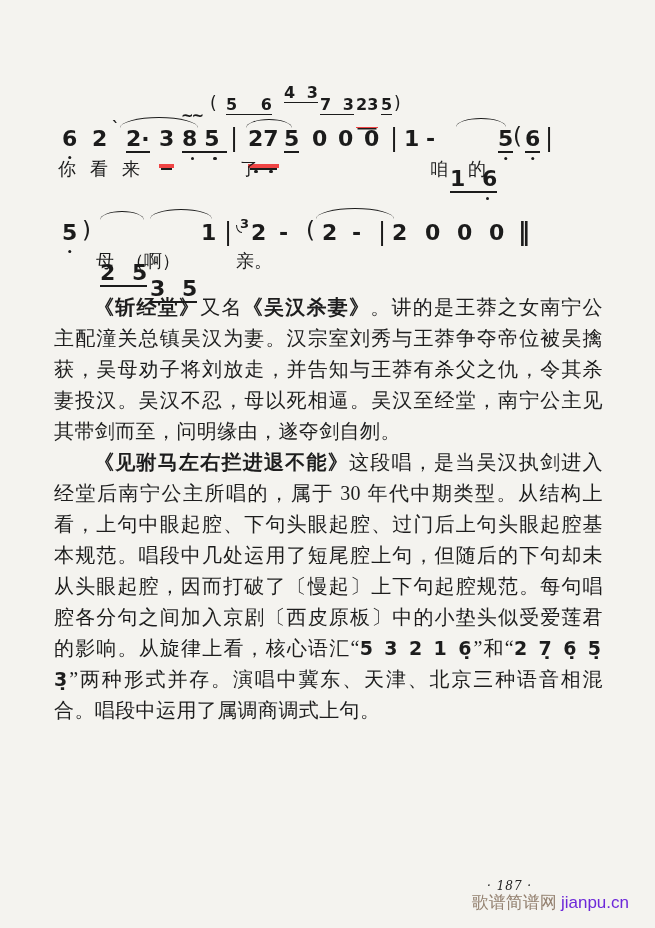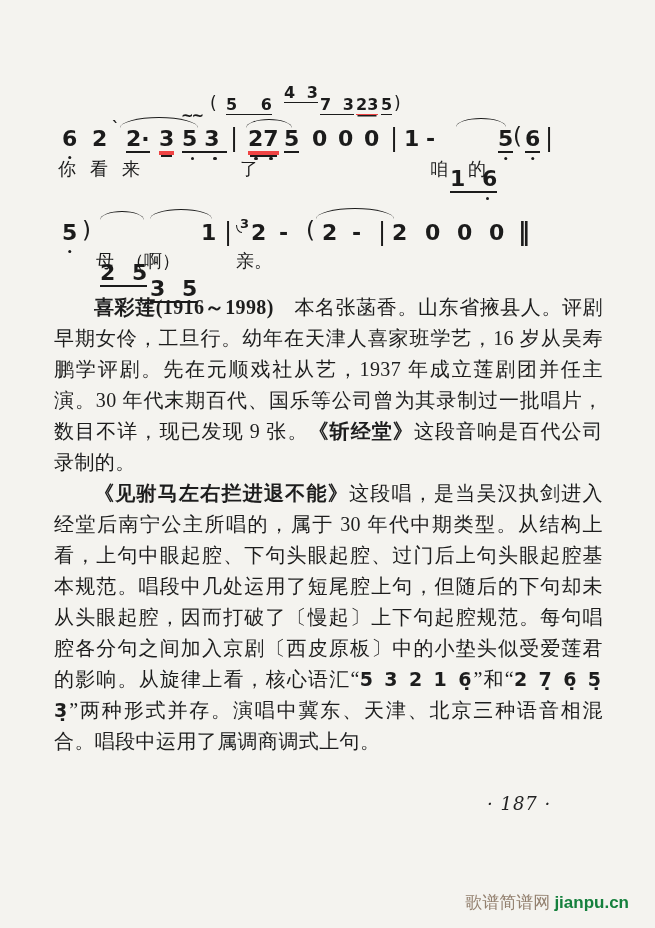--- a/index.html
+++ b/index.html
@@ -20,21 +20,21 @@
   .bar{font-family:"DejaVu Sans",sans-serif;font-weight:400;font-size:24px;}
   .end{font-weight:700;letter-spacing:-2px;}
   .par{font-family:"DejaVu Sans",sans-serif;font-weight:400;font-size:23px;}
   .dash{font-weight:700;}
   .orn{font-family:"DejaVu Sans",sans-serif;font-weight:700;font-size:15px;letter-spacing:-2px;}
   .grace{font-family:"DejaVu Sans",sans-serif;font-weight:700;font-size:13px;}
   .grace::after{content:"";position:absolute;left:-4px;bottom:-3px;width:5px;height:7px;
     border-left:1.2px solid #1b1b1b;border-bottom:1.2px solid #1b1b1b;border-bottom-left-radius:100%;}
   .lyr{font-family:"Liberation Serif",serif;font-weight:400;font-size:18px;}
   .u1{border-bottom:2px solid #1b1b1b;padding-bottom:1px;}
-  .u2{border-bottom:4px solid #ef4444;padding-bottom:1px;box-shadow:0 4px 0 -2px #1b1b1b;}
+  .u2{border-bottom:4px solid #ef4444;padding-bottom:14px;box-shadow:0 4px 0 -2px #1b1b1b;}
   .gr.u1{border-bottom-width:1.5px;}
   .gr.u2{border-bottom-width:1.5px;box-shadow:0 3px 0 -1.5px #1b1b1b;}
   .d1::after,.dL::before,.dR::after,.dLR::before,.dLR::after{
     content:"";position:absolute;width:3.5px;height:3.5px;background:#1b1b1b;border-radius:50%;bottom:-9px;}
   .d1::after{left:50%;transform:translateX(-50%);}
   .dR::after{left:76%;}
   .dLR::before{left:20%;}
   .dLR::after{left:70%;}
   .ws6{word-spacing:6px;}
   .ws8{word-spacing:9px;margin-top:40px;}
@@ -42,25 +42,25 @@
   .ls7{letter-spacing:7px;}
   .slur{position:absolute;height:11px;border-top:1.8px solid #1b1b1b;
     border-radius:55% 55% 0 0 / 100% 100% 0 0;}
   
   #text-col{position:absolute;left:54px;top:292px;width:549px;}
   #text-col p{margin:0;padding:0;text-indent:2em;text-align:justify;
     font-size:20px;line-height:31px;letter-spacing:0.4px;color:#1d1d1d;}
   #text-col p span.b{font-weight:700;}
   #text-col p span.mn{font-family:"DejaVu Sans",sans-serif;font-weight:700;font-size:19px;letter-spacing:2px;}
   
-  .pageno{position:absolute;left:487px;top:793px;
-    font-family:"DejaVu Serif",serif;font-style:italic;font-size:18px;letter-spacing:1px;color:#222;}
+  .pageno{position:absolute;left:487px;top:879px;
+    font-family:"DejaVu Serif",serif;font-style:italic;font-size:12px;letter-spacing:1px;color:#222;}
   .watermark{position:absolute;right:26px;bottom:14px;font-size:17px;white-space:pre;}
   .wm-cn{color:#93806f;font-family:"Liberation Serif",serif;}
-  .wm-site{color:#15803d;font-family:"Liberation Sans",sans-serif;font-weight:700;}
+  .wm-site{color:#6d28d9;font-family:"Liberation Sans",sans-serif;font-weight:400;}
 </style>
 </head>
 <body>
 
 <div class="page">
 
   <div id="music-layer">
 
     <div class="slur" style="left:120px;top:117px;width:78px;"></div>
     <div class="slur" style="left:246px;top:119px;width:46px;height:9px;"></div>
@@ -75,21 +75,21 @@
       <span class="tk gr u1 ws6" style="left: 320px; top: 97px;">7 3</span>
       <span class="tk gr u2" style="left: 356px; top: 97px;">23</span>
       <span class="tk gr u1" style="left: 381px; top: 97px;">5</span>
       <span class="tk gr gp" style="left: 394px; top: 95px;">)</span>
       <span class="tk n d1" style="left: 62px; top: 128px;">6</span>
       <span class="tk n" style="left: 92px; top: 128px;">2</span>
       <span class="tk orn" style="left: 112px; top: 121px;">ˋ</span>
       <span class="tk n u1" style="left: 126px; top: 128px;">2·</span>
       <span class="tk n u2" style="left: 159px; top: 128px;">3</span>
       <span class="tk orn" style="left: 181px; top: 109px;">~~</span>
-      <span class="tk n u1 dLR ls7" style="left: 182px; top: 128px;">53</span>
+      <span class="tk n u1 dLR ls7" style="left: 182px; top: 128px;">85</span>
       <span class="tk bar" style="left: 230px; top: 126px;">|</span>
       <span class="tk n u2 dLR" style="left: 248px; top: 128px;">27</span>
       <span class="tk n u1" style="left: 284px; top: 128px;">5</span>
       <span class="tk n" style="left: 312px; top: 128px;">0</span>
       <span class="tk n" style="left: 338px; top: 128px;">0</span>
       <span class="tk n" style="left: 364px; top: 128px;">0</span>
       <span class="tk bar" style="left: 390px; top: 126px;">|</span>
       <span class="tk n" style="left: 404px; top: 128px;">1</span>
       <span class="tk n dash" style="left: 426px; top: 128px;">-</span>
       <span class="tk n u1 dR ws8" style="left: 450px; top: 128px;">1 6</span>
@@ -121,21 +121,21 @@
       <span class="tk n" style="left: 457px; top: 222px;">0</span>
       <span class="tk n" style="left: 489px; top: 222px;">0</span>
       <span class="tk bar end" style="left: 518px; top: 220px;">‖</span>
       <span class="tk lyr" style="left: 96px; top: 252px;">母</span>
       <span class="tk lyr" style="left: 126px; top: 252px;">（啊）</span>
       <span class="tk lyr" style="left: 236px; top: 252px;">亲。</span>
     </div>
 
   <div id="text-col">
 
-      <p><span class="b">喜彩莲(1916～1998)</span><span class="">　本名张菡香。山东省掖县人。评剧早期女伶，工旦行。幼年在天津人喜家班学艺，16 岁从吴寿鹏学评剧。先在元顺戏社从艺，1937 年成立莲剧团并任主演。30 年代末期百代、国乐等公司曾为其录制过一批唱片，数目不详，现已发现 9 张。</span><span class="b">《斩经堂》</span><span class="">这段音响是百代公司录制的。</span></p>
+  <p><span class="b">《斩经堂》</span><span class="">又名</span><span class="b">《吴汉杀妻》</span><span class="">。讲的是王莽之女南宁公主配潼关总镇吴汉为妻。汉宗室刘秀与王莽争夺帝位被吴擒获，吴母劝子将刘放走，并告知与王莽有杀父之仇，令其杀妻投汉。吴汉不忍，母以死相逼。吴汉至经堂，南宁公主见其带剑而至，问明缘由，遂夺剑自刎。</span></p>
       <p><span class="b">《见驸马左右拦进退不能》</span><span class="">这段唱，是当吴汉执剑进入经堂后南宁公主所唱的，属于 30 年代中期类型。从结构上看，上句中眼起腔、下句头眼起腔、过门后上句头眼起腔基本规范。唱段中几处运用了短尾腔上句，但随后的下句却未从头眼起腔，因而打破了〔慢起〕上下句起腔规范。每句唱腔各分句之间加入京剧〔西皮原板〕中的小垫头似受爱莲君的影响。从旋律上看，核心语汇“</span><span class="b mn">5 3 2 1 6̣</span><span class="">”和“</span><span class="b mn">2 7̣ 6̣ 5̣ 3̣</span><span class="">”两种形式并存。演唱中冀东、天津、北京三种语音相混合。唱段中运用了属调商调式上句。</span></p>
     </div>
 
   <div class="pageno">· 187 ·</div>
 
   <div class="watermark"><span class="wm-cn">歌谱简谱网 </span><span class="wm-site">jianpu.cn</span></div>
 
 </div>
 
 </body></html>

